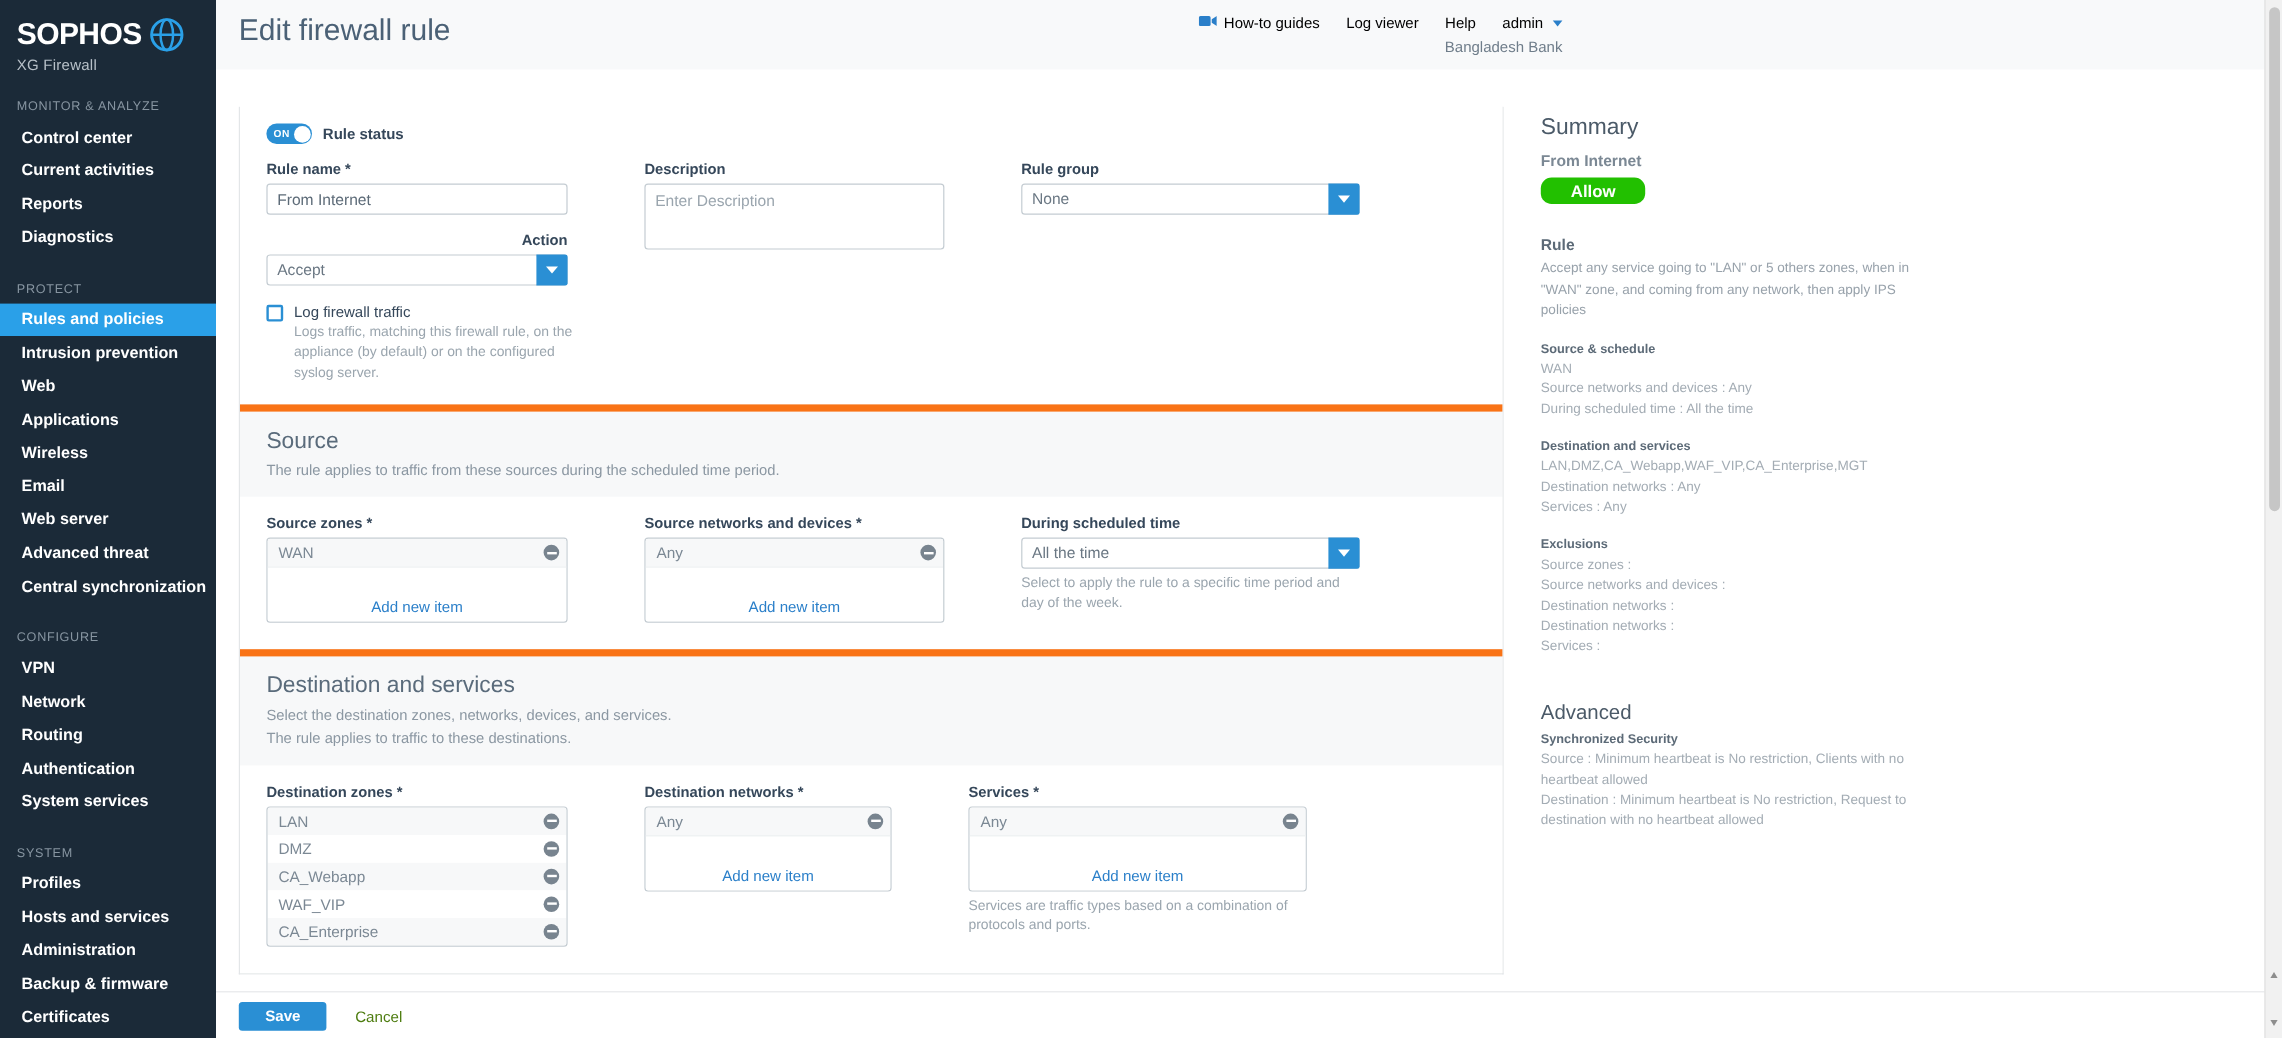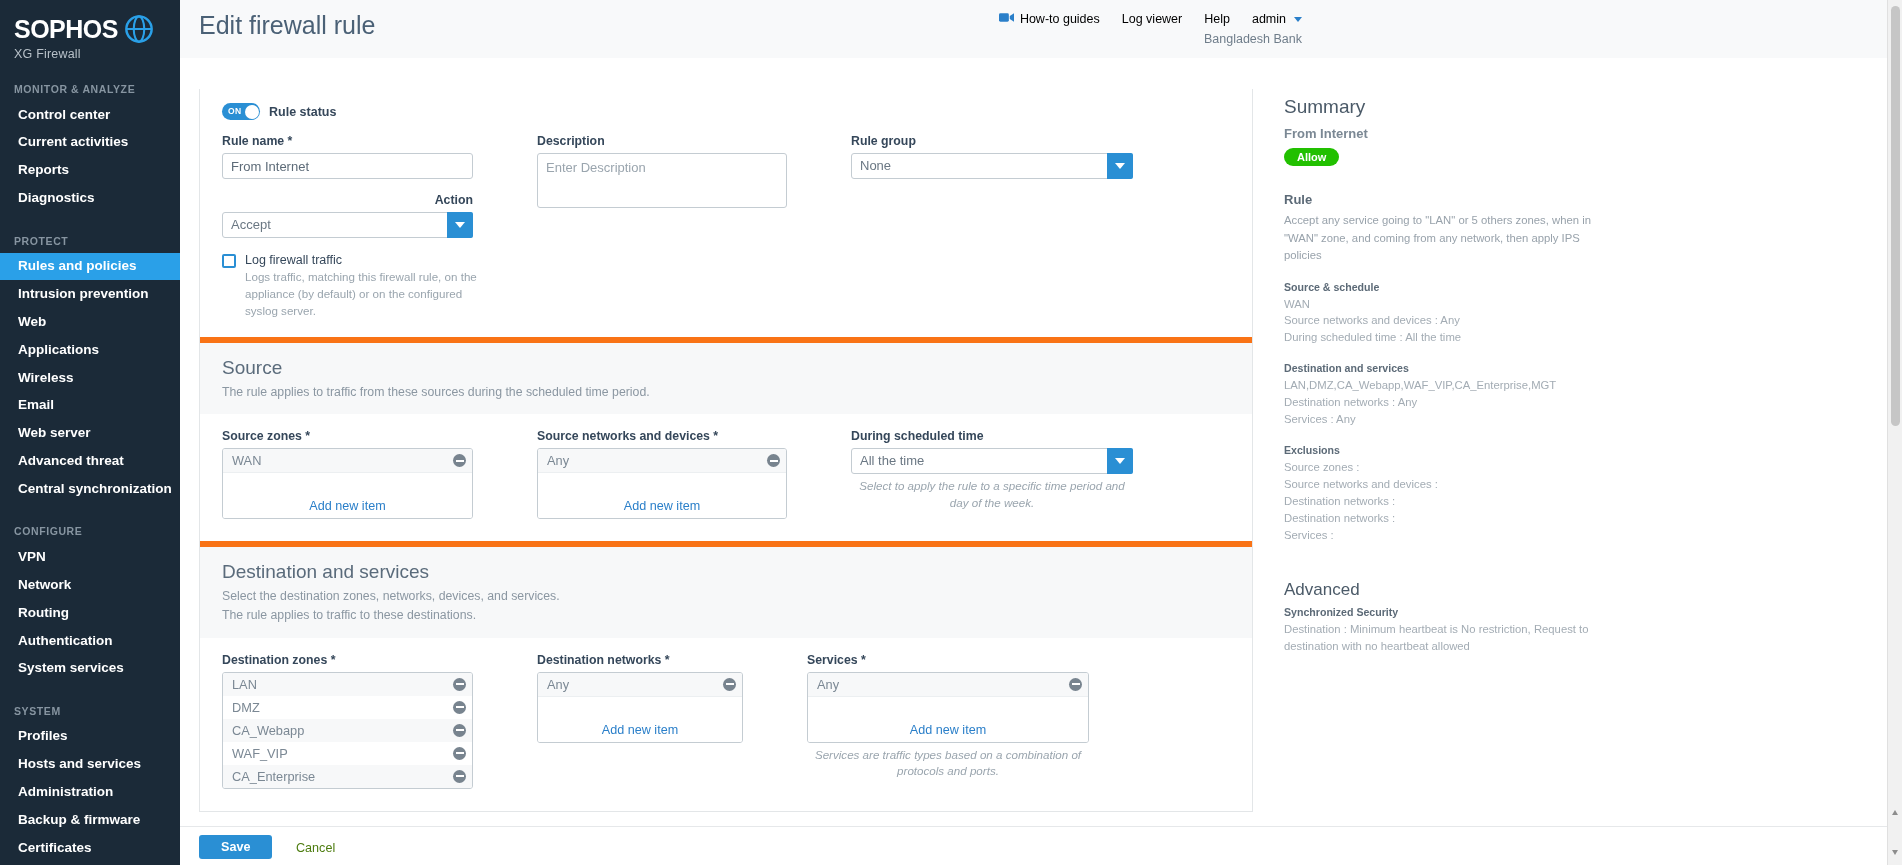--- a/index.html
+++ b/index.html
@@ -24,21 +24,21 @@
   .brand-word {
     font-size: 25px; font-weight: bold; letter-spacing: -0.5px;
     color: #ffffff; line-height: 1;
   }
   .brand-mark { width: 30px; height: 30px; flex: none; }
   .brand-sub {
     font-size: 12.5px; color: #b7c0c8; margin-top: 3px; letter-spacing: .2px;
   }
   .nav-group-title {
     font-size: 10.5px; color: #8795a1; letter-spacing: .6px;
-    padding: 0 0 6px 14px; margin-top: 22px; font-weight: bold;
+    padding: 0 0 6px 14px; margin-top: 22px;
   }
   .nav-item {
     font-size: 13.5px; font-weight: bold; color: #ffffff;
     padding: 5.5px 0 5.5px 18px; cursor: pointer; line-height: 1.25;
   }
   .nav-item.active { background: #2aa0e8; }
 
   
   #header {
     position: absolute; left: 180px; top: 0; right: 0; height: 58px;
@@ -88,21 +88,21 @@
     font-size: 19px; color: #5a6b7b; font-weight: normal; margin-bottom: 4px;
   }
   .section-desc { font-size: 12.3px; color: #8b97a2; line-height: 1.55; }
 
   .fld-label {
     font-size: 12.3px; color: #35475a; font-weight: bold; margin-bottom: 5px;
   }
   .hint {
     font-size: 11.6px; color: #9aa5ae; line-height: 1.45; margin-top: 4px;
   }
-  .hint.right { text-align: center; font-style: italic; }
+  .hint.right { text-align: left; }
 
   input.txt, .fakeinput {
     width: 100%; height: 26px;
     border: 1px solid #c4ccd2; border-radius: 3px;
     padding: 0 8px; font-size: 13px; color: #5d6b78;
     font-family: "Liberation Sans", sans-serif;
     background: #ffffff; outline: none;
   }
   textarea.ta {
     width: 100%; height: 55px;
@@ -189,22 +189,22 @@
 
   
   #summary {
     position: absolute; left: 1104px; top: 38px; width: 320px;
   }
   .sum-title { font-size: 19px; color: #4b5a68; margin-bottom: 8px; }
   .sum-rulename { font-size: 13px; font-weight: bold; color: #7b8894; }
   .badge-allow {
     display: inline-block; margin-top: 7px;
     background: #22c000; color: #ffffff;
-    font-size: 11px; font-weight: bold;
-    padding: 3px 13px; border-radius: 9px; text-align: center;
+    font-size: 14px; font-weight: bold;
+    padding: 3px 25px; border-radius: 9px; text-align: center;
   }
   .sum-h { font-size: 13px; font-weight: bold; color: #5c6a77; margin-top: 26px; margin-bottom: 5px; }
   .sum-p { font-size: 11.3px; color: #98a2ab; line-height: 1.55; }
   .sum-sh { font-size: 10.6px; font-weight: bold; color: #5c6a77; margin-top: 16px; margin-bottom: 3px; }
   .sum-l { font-size: 11.3px; color: #a3acb4; line-height: 1.5; }
   .sum-big { font-size: 17px; color: #4b5a68; margin-top: 36px; margin-bottom: 3px; }
 
   
   #footer {
     position: absolute; left: 180px; bottom: 0; right: 0; height: 39px;
@@ -493,20 +493,21 @@
         <div class="sum-l">Source zones :</div>
         <div class="sum-l">Source networks and devices :</div>
         <div class="sum-l">Destination networks :</div>
         <div class="sum-l">Destination networks :</div>
         <div class="sum-l">Services :</div>
       </div>
 
     <div class="sum-big">Advanced</div>
     <div class="sum-sh" style="margin-top:6px;">Synchronized Security</div>
     <div id="sum-sync-lines">
+        <div class="sum-l">Source : Minimum heartbeat is No restriction, Clients with no heartbeat allowed</div>
         <div class="sum-l">Destination : Minimum heartbeat is No restriction, Request to destination with no heartbeat allowed</div>
       </div>
   </div>
 
 </div>
 
 <div id="footer">
   <button id="btn-save">Save</button>
   <span id="btn-cancel">Cancel</span>
 </div>

